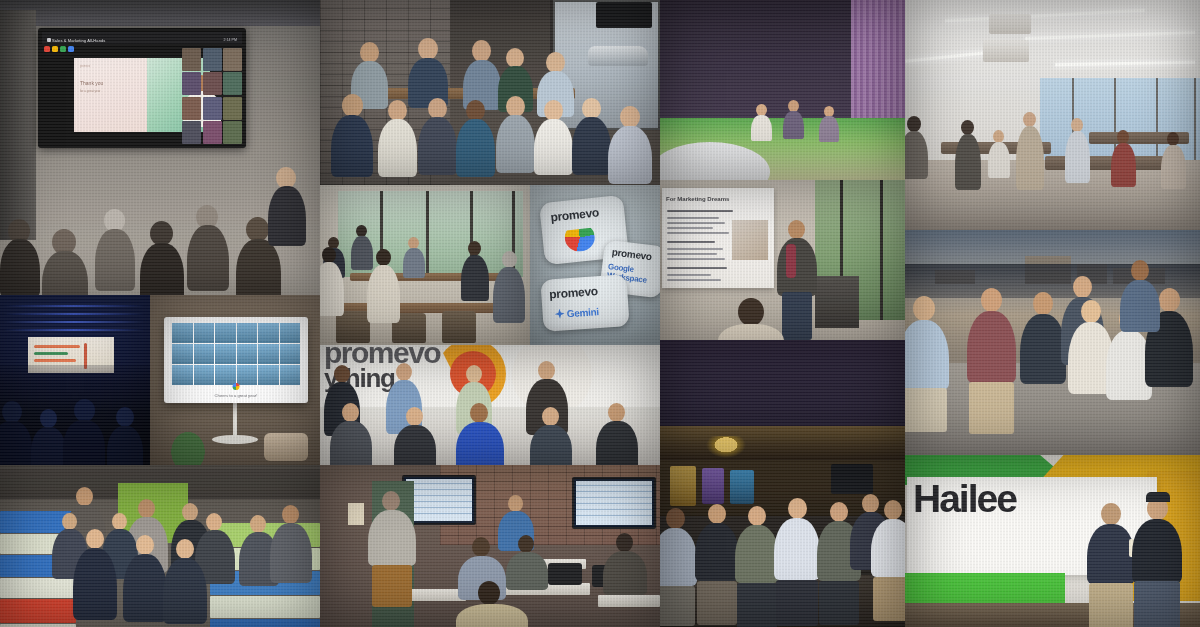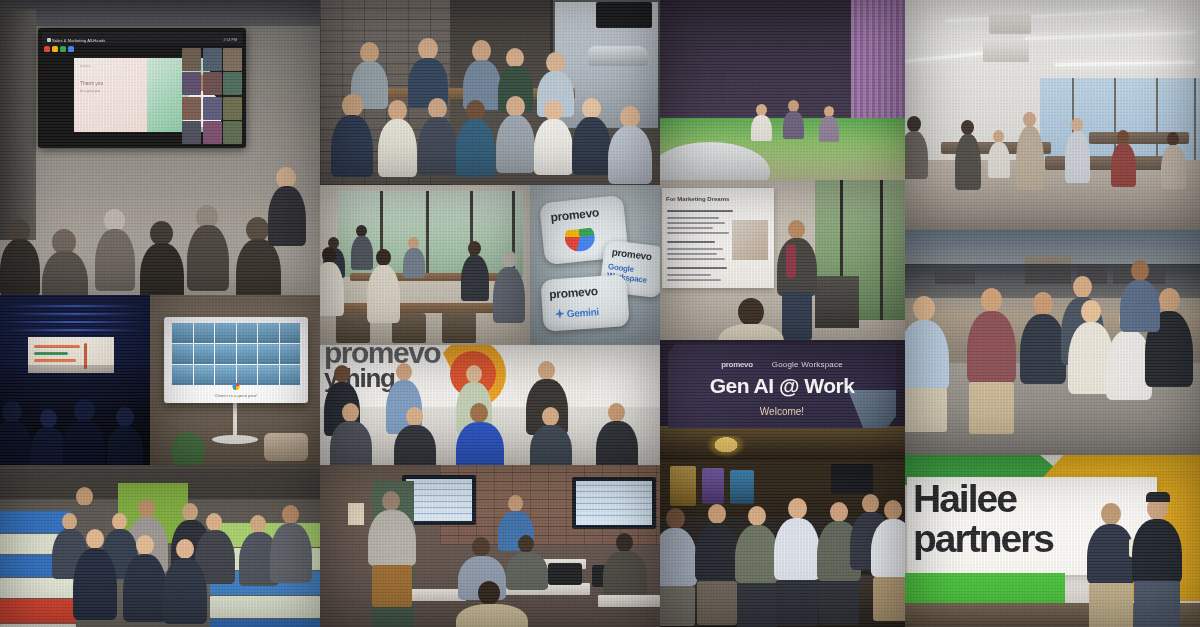--- a/index.html
+++ b/index.html
@@ -742,30 +742,20 @@
       </div>
       <div class="grain"></div>
         <div class="vig"></div>
     </div>
   </div>
 
   <div class="tile t11">
     <div class="scene">
       <div class="bg"></div>
       <div class="arcade"></div>
-      <div class="banner">
-        <div class="chev"></div>
-        <div class="brandRow">
-          <span class="pv">promevo</span>
-          <span class="sep"></span>
-          <span>Google Workspace</span>
-        </div>
-        <div class="headline">Gen AI @ Work</div>
-        <div class="welcome">Welcome!</div>
-      </div>
       <div style="position:absolute;left:46px;bottom:2px;width:40px;height:22px;
         background:radial-gradient(ellipse at 50% 40%, #f3cf6a 0 40%, #8a6d22 41%, transparent 70%);"></div>
       <div class="grain"></div>
         <div class="vig"></div>
     </div>
   </div>
 
   <div class="tile t12">
     <div class="scene">
       <div class="sky"></div>
@@ -1003,21 +993,20 @@
   </div>
 
   <div class="tile t16">
     <div class="scene">
       <div class="bg"></div>
       <div class="gchev"></div>
       <div class="ychev"></div>
       <div class="ychev2"></div>
       <div class="panel">
         <div class="hp1">Hailee</div>
-        <div class="hp2">partners</div>
       </div>
       <div class="greenbar"></div>
       <div class="floor"></div>
       <div>
         <div class="person" style="left:196px;top:48px">
           <div class="head" style="width:20px;height:22px;background:#c19a74"></div>
           <div class="torso" style="top:21px;left:-14px;width:48px;height:60px;background:#2c3344"></div>
           <div style="position:absolute;left:-12px;top:80px;width:44px;height:56px;background:#c3b08a;border-radius:3px"></div>
           <div style="position:absolute;left:28px;top:36px;width:8px;height:18px;background:#f0ead6;border-radius:2px"></div>
         </div>

